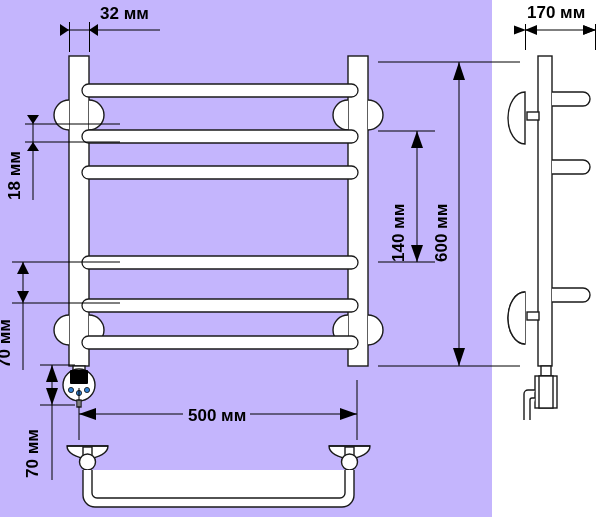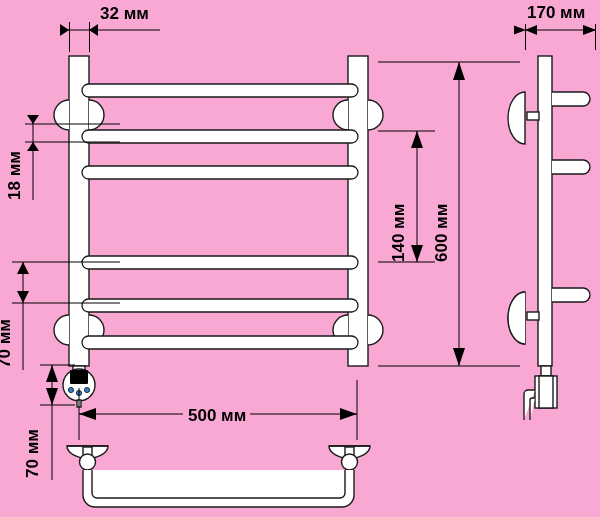--- a/index.html
+++ b/index.html
@@ -8,23 +8,23 @@
     background: #ffffff;
   }
   body {
     width: 600px;
     height: 517px;
     font-family: "Liberation Sans", sans-serif;
     overflow: hidden;
   }
   #drawing-root {
     position: relative;
-    width: 600px;
+    width: 492px;
     height: 517px;
-    background: #f9a8d4;
+    background: #c4b5fd;
   }
   svg.blueprint {
     display: block;
     width: 600px;
     height: 517px;
   }
   .dim-text {
     font-family: "Liberation Sans", sans-serif;
     font-weight: bold;
     font-size: 17px;

